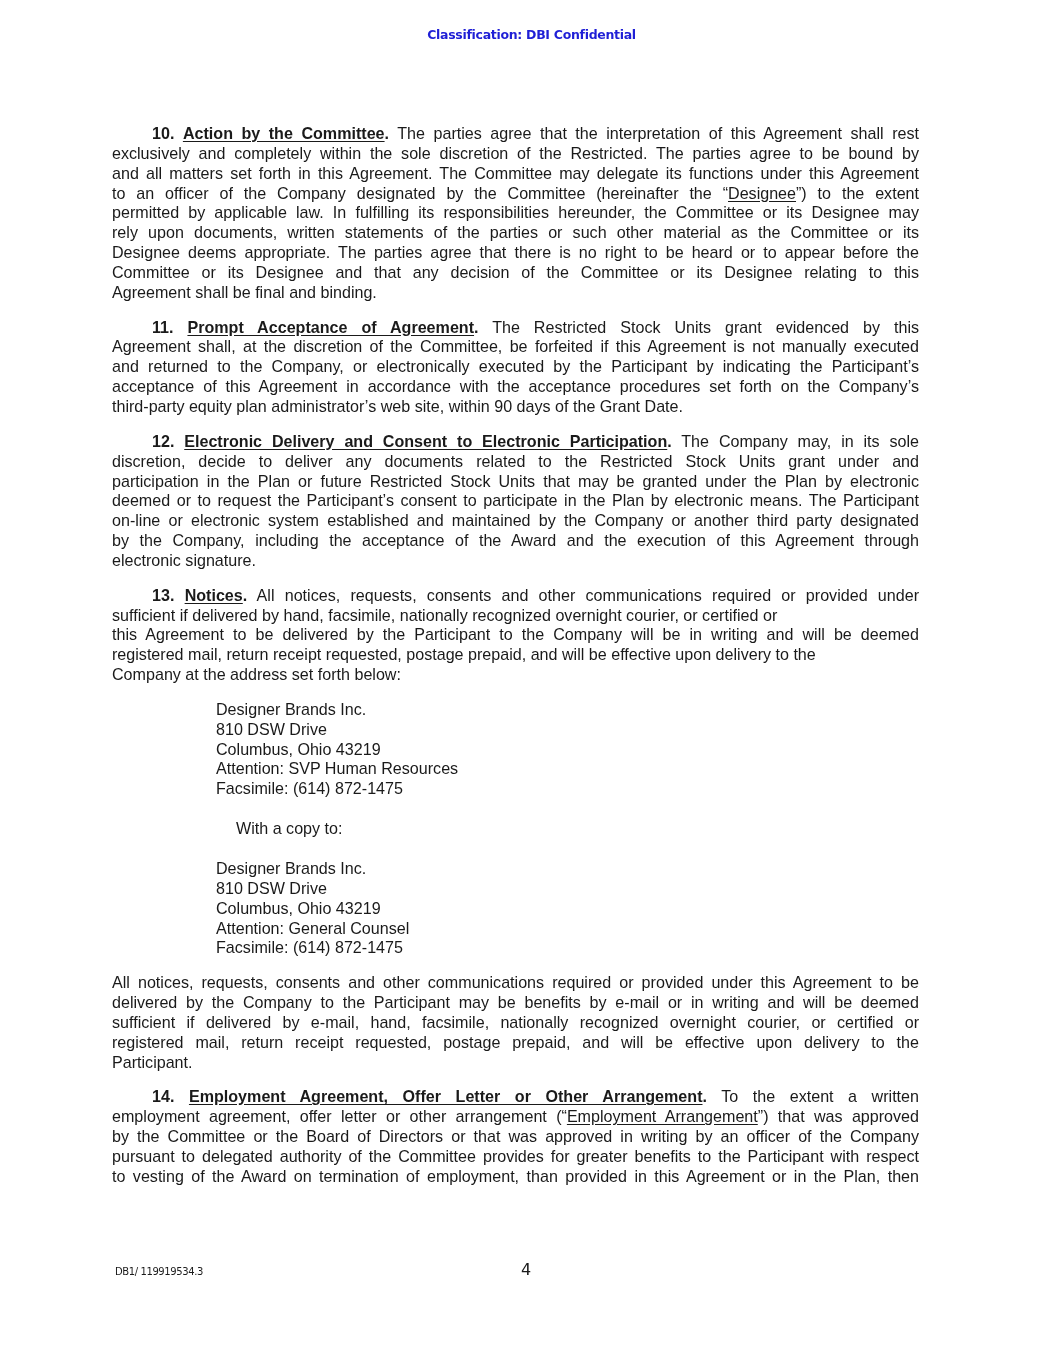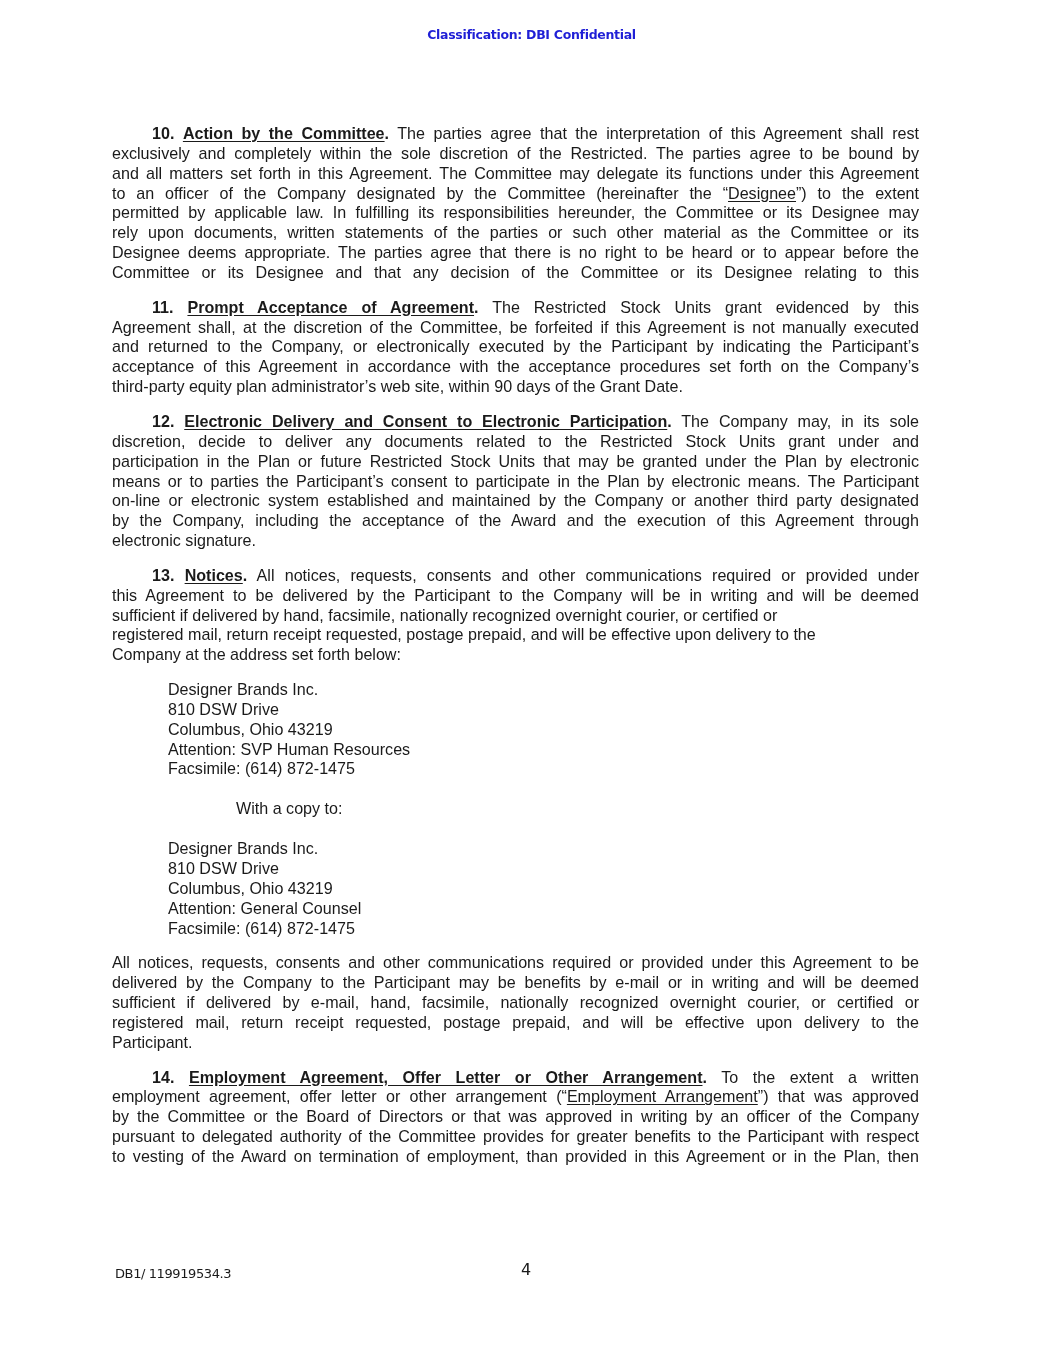--- a/index.html
+++ b/index.html
@@ -61,35 +61,35 @@
     text-underline-offset: 2px;
   }
   .period-bold {
     font-weight: bold;
   }
   .term {
     text-decoration: underline;
     text-underline-offset: 2px;
   }
   .address-block {
-    margin: 0 0 20px 56px;
+    margin: 0 0 20px 104px;
   }
   .address-block .line {
     text-align: left;
     text-align-last: left;
   }
   .copy-line {
     margin: 0 0 20px 124px;
   }
   .footer-doc {
     position: absolute;
     top: 1266px;
     left: 115px;
     font-family: "DejaVu Sans", sans-serif;
-    font-size: 13px;
+    font-size: 10px;
     color: #1a1a1a;
     letter-spacing: -0.4px;
   }
   .footer-page {
     position: absolute;
     top: 1260px;
     left: 521px;
     font-family: "DejaVu Sans", sans-serif;
     font-size: 16px;
     color: #1a1a1a;
@@ -104,44 +104,45 @@
 
   <div class="para">
     <span class="line first"><span class="num">10.</span> <span class="heading">Action by the Committee</span><span class="period-bold">.</span><span> The parties agree that the interpretation of this Agreement shall rest</span></span>
     <span class="line">exclusively and completely within the sole discretion of the Restricted. The parties agree to be bound by</span>
     <span class="line">and all matters set forth in this Agreement.  The Committee may delegate its functions under this Agreement</span>
     <span class="line"><span>to an officer of the Company designated by the Committee (hereinafter the “</span><span class="term">Designee</span><span>”) to the extent</span></span>
     <span class="line">permitted by applicable law.  In fulfilling its responsibilities hereunder, the Committee or its Designee may</span>
     <span class="line">rely upon documents, written statements of the parties or such other material as the Committee or its</span>
     <span class="line">Designee deems appropriate.  The parties agree that there is no right to be heard or to appear before the</span>
     <span class="line">Committee or its Designee and that any decision of the Committee or its Designee relating to this</span>
+    <span class="line last">Agreement shall be final and binding.</span>
   </div>
 
   <div class="para">
     <span class="line first"><span class="num">11.</span> <span class="heading">Prompt Acceptance of Agreement</span><span class="period-bold">.</span><span> The Restricted Stock Units grant evidenced by this</span></span>
     <span class="line">Agreement shall, at the discretion of the Committee, be forfeited if this Agreement is not manually executed</span>
     <span class="line">and returned to the Company, or electronically executed by the Participant by indicating the Participant’s</span>
     <span class="line">acceptance of this Agreement in accordance with the acceptance procedures set forth on the Company’s</span>
     <span class="line last">third-party equity plan administrator’s web site, within 90 days of the Grant Date.</span>
   </div>
 
   <div class="para">
     <span class="line first"><span class="num">12.</span> <span class="heading">Electronic Delivery and Consent to Electronic Participation</span><span class="period-bold">.</span><span> The Company may, in its sole</span></span>
     <span class="line">discretion, decide to deliver any documents related to the Restricted Stock Units grant under and</span>
     <span class="line">participation in the Plan or future Restricted Stock Units that may be granted under the Plan by electronic</span>
-    <span class="line">means or to parties the Participant’s consent to participate in the Plan by electronic means. The Participant</span>
+    <span class="line">deemed or to request the Participant’s consent to participate in the Plan by electronic means. The Participant</span>
     <span class="line">on-line or electronic system established and maintained by the Company or another third party designated</span>
     <span class="line">by the Company, including the acceptance of the Award and the execution of this Agreement through</span>
     <span class="line last">electronic signature.</span>
   </div>
 
   <div class="para" style="">
     <span class="line first"><span class="num">13.</span> <span class="heading">Notices</span><span class="period-bold">.</span><span> All notices, requests, consents and other communications required or provided under</span></span>
+    <span class="line ragged">sufficient if delivered by hand, facsimile, nationally recognized overnight courier, or certified or</span>
     <span class="line">this Agreement to be delivered by the Participant to the Company will be in writing and will be deemed</span>
-    <span class="line ragged">sufficient if delivered by hand, facsimile, nationally recognized overnight courier, or certified or</span>
     <span class="line ragged">registered mail, return receipt requested, postage prepaid, and will be effective upon delivery to the</span>
     <span class="line last">Company at the address set forth below:</span>
   </div>
 
   <div class="address-block">
     <span class="line">Designer Brands Inc.</span>
     <span class="line">810 DSW Drive</span>
     <span class="line">Columbus, Ohio 43219</span>
     <span class="line">Attention: SVP Human Resources</span>
     <span class="line">Facsimile: (614) 872-1475</span>

